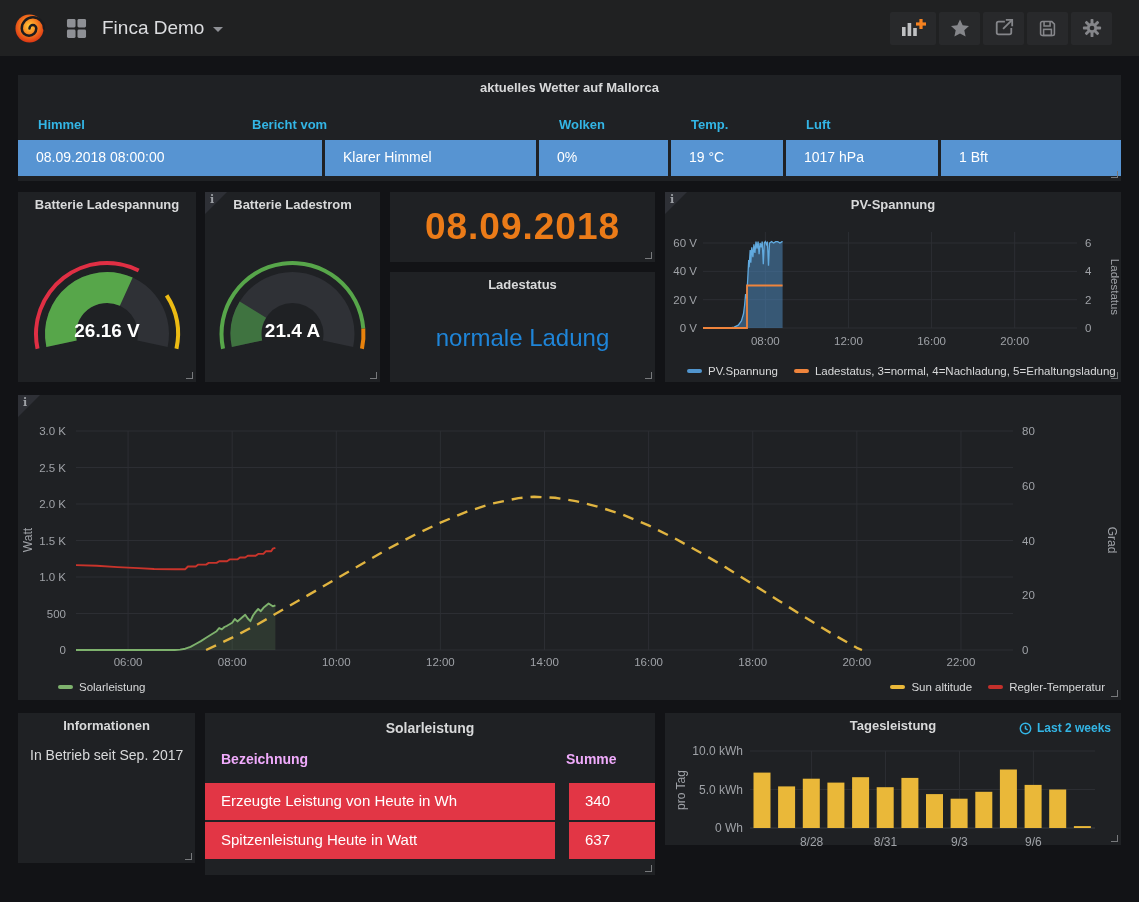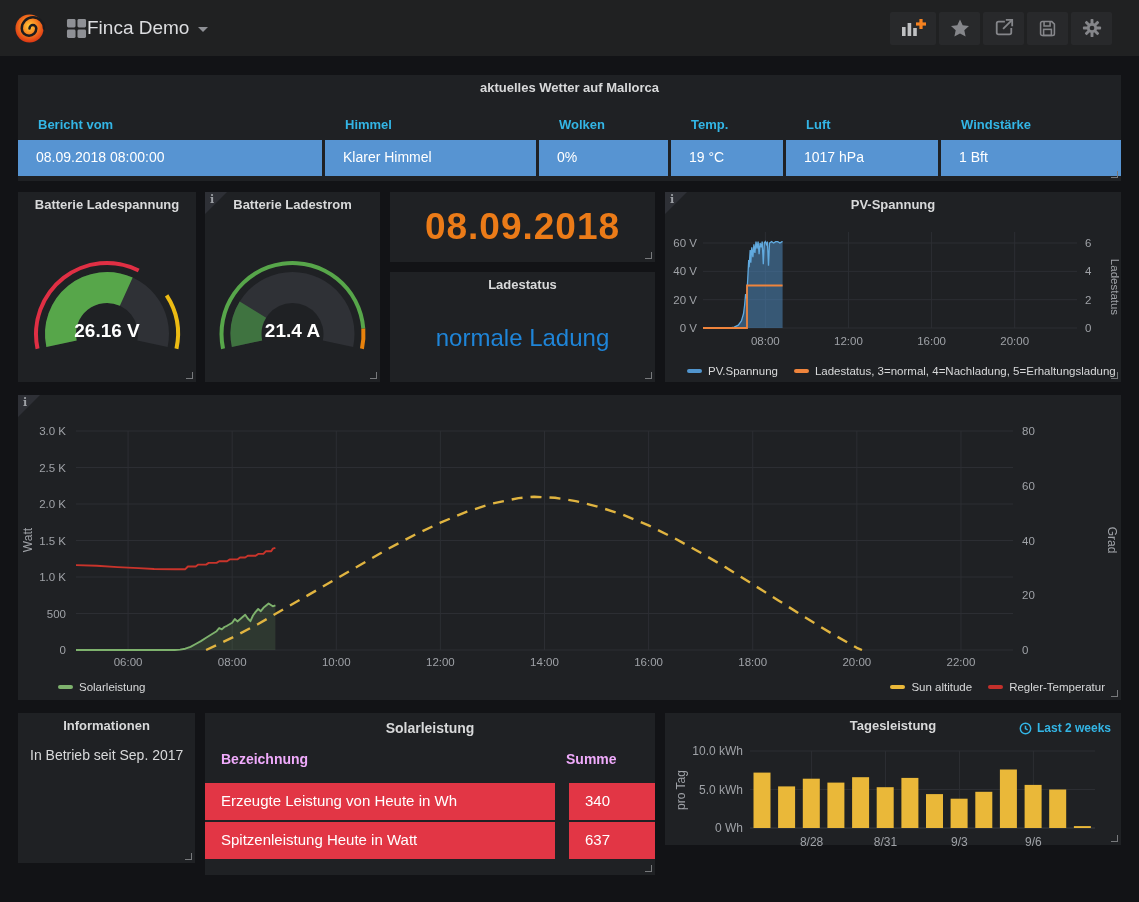--- a/index.html
+++ b/index.html
@@ -1,19 +1,19 @@
 <!DOCTYPE html>
 <html><head>
 <meta charset="utf-8">
 <style>
   html,body{margin:0;padding:0;background:#121316;width:1139px;height:902px;overflow:hidden;
     font-family:"Liberation Sans",sans-serif;-webkit-font-smoothing:antialiased;position:relative}
   .nav{position:absolute;top:0;left:0;width:1139px;height:56px;background:#202122;display:flex;align-items:center;padding-left:14px;box-sizing:border-box}
   .gridbtn{margin-left:21px;cursor:pointer;display:flex}
-  .dash-title{font-size:19px;color:#dcdde0;cursor:pointer;display:flex;align-items:center;gap:9px}
+  .dash-title{margin-left:15px;font-size:19px;color:#dcdde0;cursor:pointer;display:flex;align-items:center;gap:9px}
   .caret{width:0;height:0;border-left:5px solid transparent;border-right:5px solid transparent;border-top:5px solid #8e9095;margin-top:3px}
   .actions{margin-left:auto;margin-right:27px;display:flex;gap:3px}
   .navbtn{width:41px;height:33px;background:#28292b;border-radius:2px;display:flex;align-items:center;justify-content:center;cursor:pointer}
   .navbtn.wide{width:46px}
   .panel{position:absolute;background:#1f2124;color:#d8d9da}
   .ptitle{position:absolute;top:0;left:0;right:0;height:26px;line-height:26px;text-align:center;
     font-size:13px;font-weight:600;color:#d8d9da;cursor:pointer;white-space:nowrap}
   .rsz{position:absolute;right:3px;bottom:3px;width:6px;height:6px;border-right:1px solid #77797c;border-bottom:1px solid #77797c}
   .icorner{position:absolute;top:0;left:0;width:0;height:0;border-top:22px solid #2e3036;border-right:22px solid transparent}
   .ichar{position:absolute;top:1px;left:5px;font:bold 11px "DejaVu Serif",serif;color:#9fa2a7}
@@ -112,26 +112,25 @@
         </g>
         <circle cx="11" cy="11" r="2.6" fill="#28292b"></circle>
       </svg>
     </div>
   </div>
 </div>
 
 <div class="panel" style="left:18px;top:75px;width:1103px;height:106px">
   <div class="ptitle">aktuelles Wetter auf Mallorca</div>
   <div class="wx-head" id="wx-head">
+      <div class="wx-h" style="width: 211px;">Himmel</div>
       <div class="wx-h" style="width: 304px;">Bericht vom</div>
-      <div class="wx-h" style="width: 211px;">Himmel</div>
       <div class="wx-h" style="width: 129px;">Wolken</div>
       <div class="wx-h" style="width: 112px;">Temp.</div>
       <div class="wx-h" style="width: 152px;">Luft</div>
-      <div class="wx-h" style="width: 180px;">Windstärke</div>
     </div>
   <div class="wx-row" id="wx-row">
       <div class="wx-c" style="width: 304px; background: rgb(87, 148, 210);">08.09.2018 08:00:00</div>
       <div class="wx-c" style="width: 211px; background: rgb(87, 148, 210);">Klarer Himmel</div>
       <div class="wx-c" style="width: 129px; background: rgb(87, 148, 210);">0%</div>
       <div class="wx-c" style="width: 112px; background: rgb(87, 148, 210);">19 °C</div>
       <div class="wx-c" style="width: 152px; background: rgb(87, 148, 210);">1017 hPa</div>
       <div class="wx-c" style="width: 180px; background: rgb(87, 148, 210);">1 Bft</div>
     </div>
   <div class="rsz"></div>

